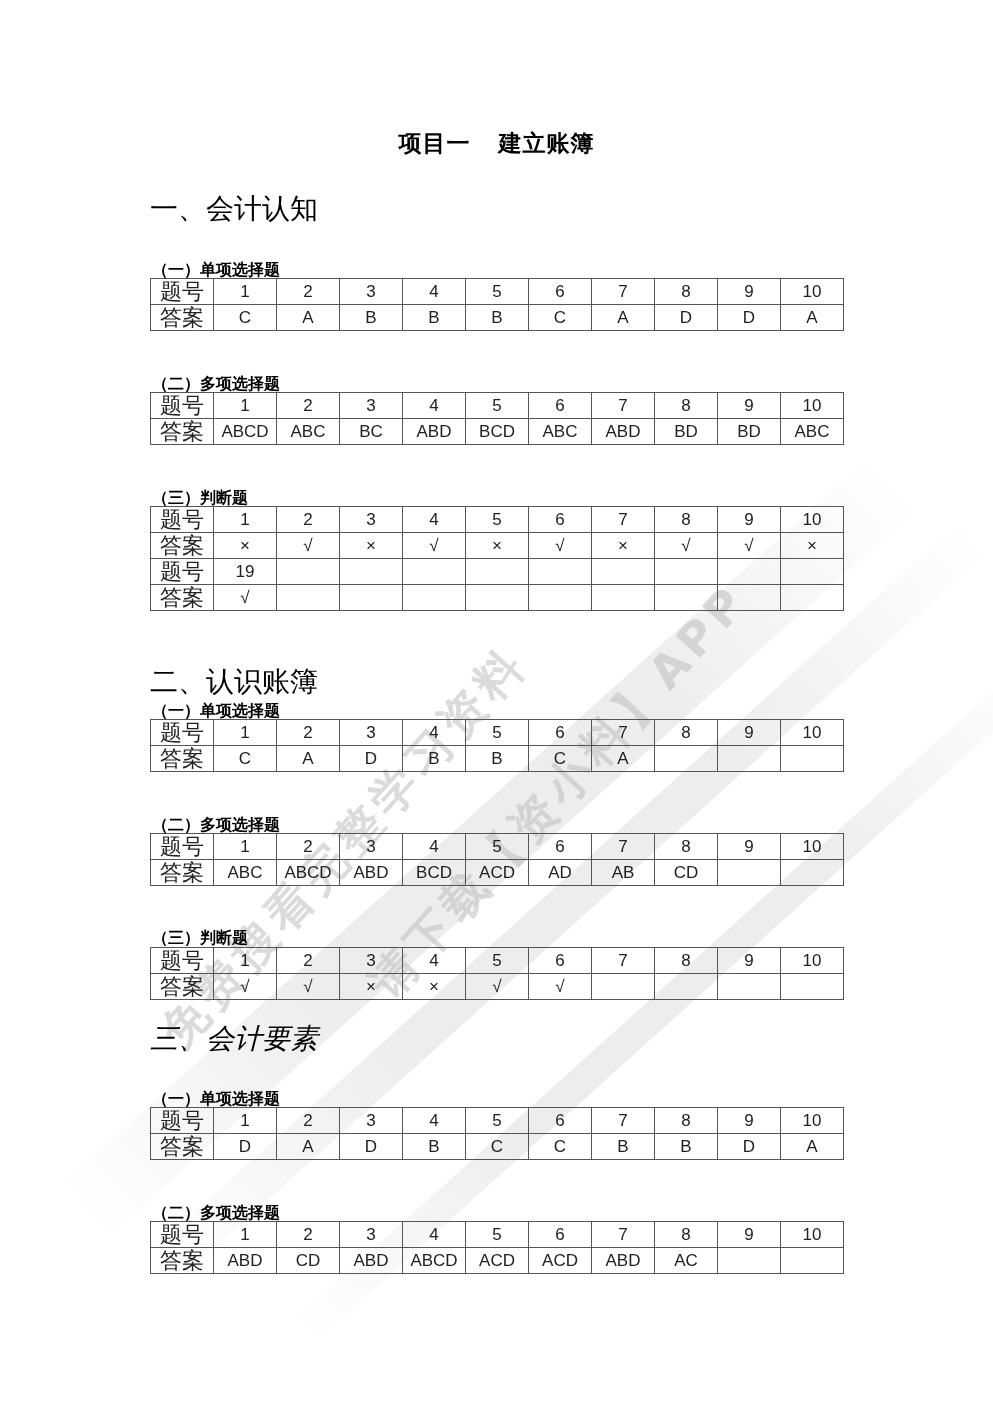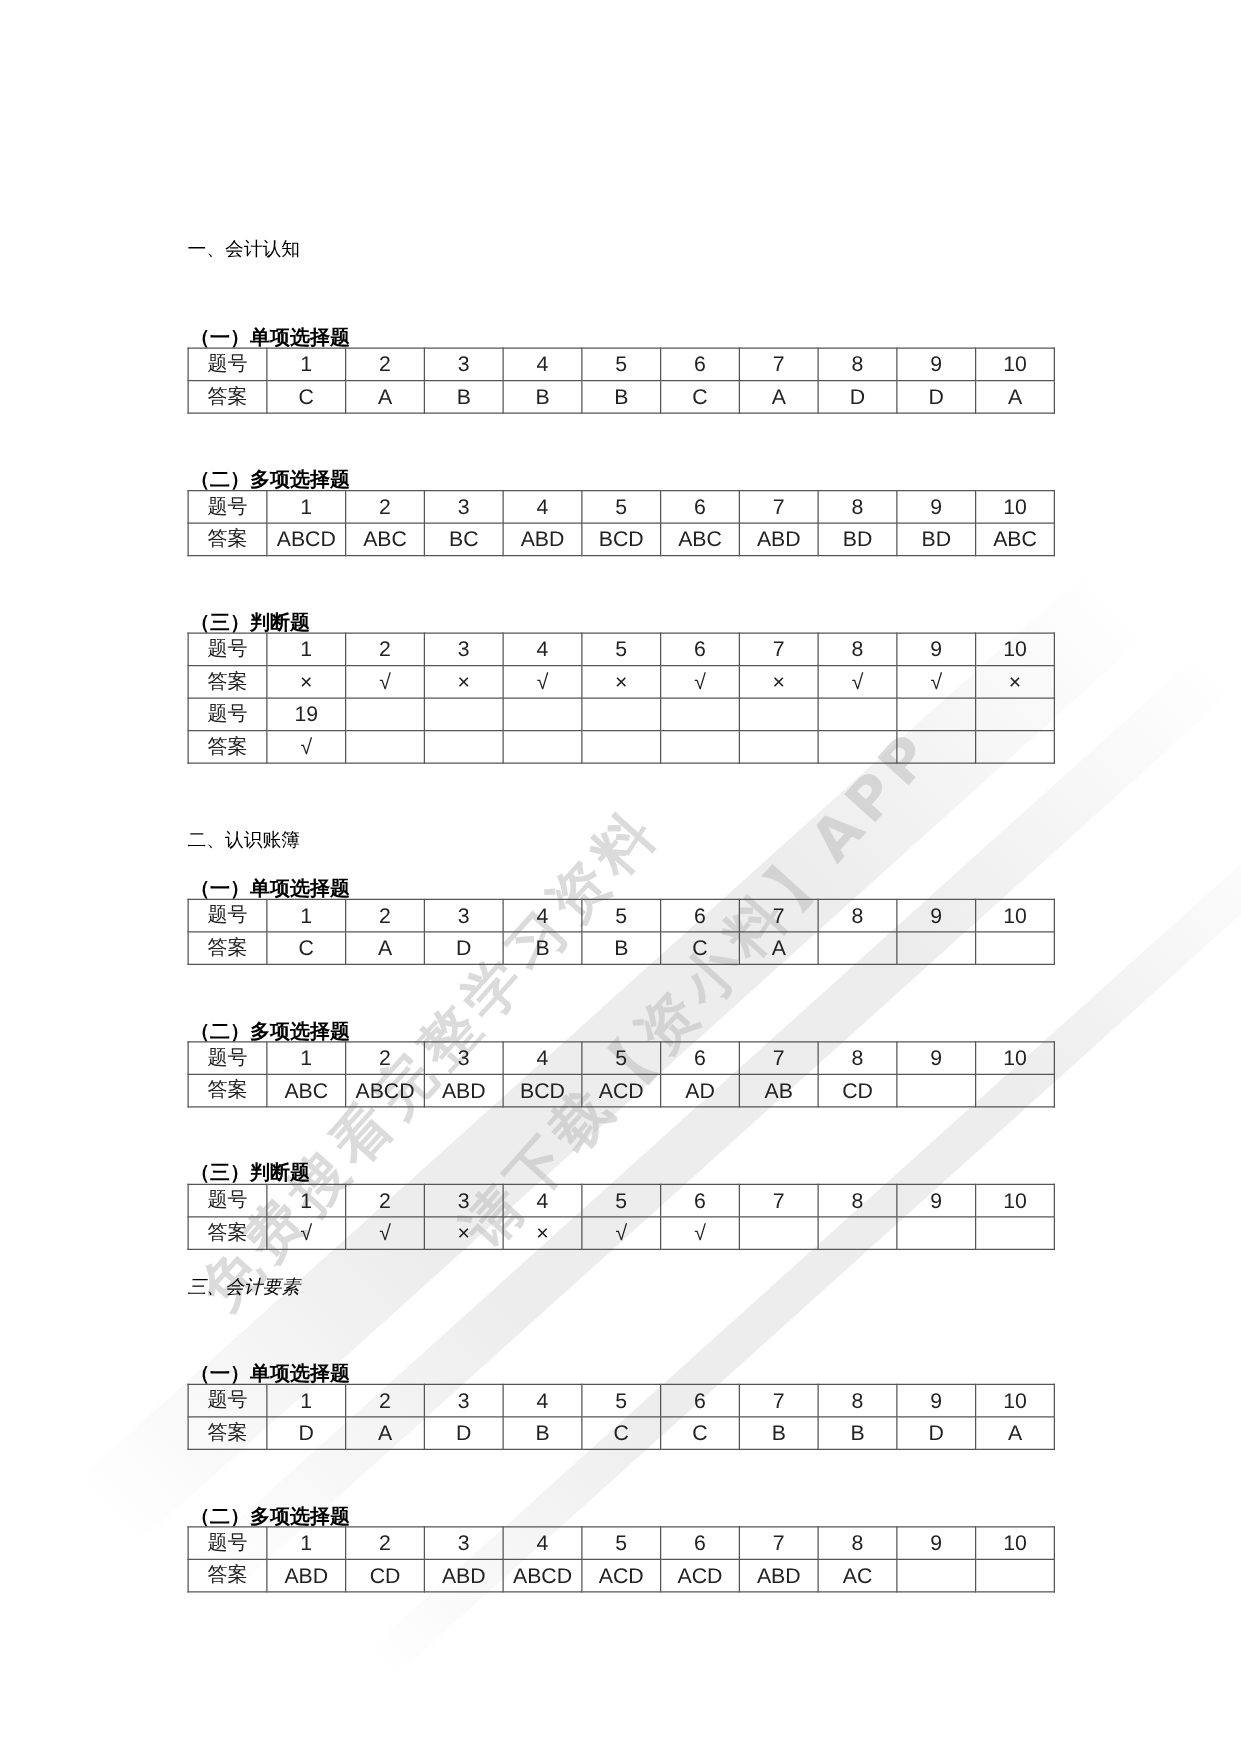--- a/index.html
+++ b/index.html
@@ -6,41 +6,44 @@
   body { width: 993px; height: 1404px; position: relative; overflow: hidden;
          font-family: "DejaVu Sans", "Liberation Sans", sans-serif; color: #000; }
   .page { position: absolute; left: 0; top: 0; width: 993px; height: 1404px; }
   .watermark { position: absolute; left: 0; top: 0; width: 993px; height: 1404px; pointer-events: none; overflow: hidden; }
   .wm-band { position: absolute; background: linear-gradient(90deg, rgba(225,225,225,0) 0%, rgba(222,222,222,0.55) 30%, rgba(222,222,222,0.55) 70%, rgba(225,225,225,0) 100%);
              transform-origin: left center; }
   .wm-text { position: absolute; color: rgba(190,190,190,0.55); font-size: 46px; font-weight: bold; white-space: nowrap;
              transform-origin: left center; transform: rotate(-48deg); letter-spacing: 6px; }
   .doc-title { position: absolute; left: 0; width: 993px; top: 128px; text-align: center; font-size: 23px; font-weight: bold; letter-spacing: 1px; }
   .doc-title .gap { display: inline-block; width: 28px; }
-  .sec-h { position: absolute; left: 150px; font-size: 15px; font-weight: normal; }
+  .sec-h { position: absolute; left: 150px; font-size: 28px; font-weight: normal; }
   .sub-h { position: absolute; left: 152px; font-size: 16px; font-weight: bold; font-family: Liberation Sans, sans-serif; margin-top: 20px; }
   table.ans { position: absolute; left: 150px; border-collapse: collapse; table-layout: fixed; width: 693px; }
   table.ans td { border: 1px solid #555; height: 25px; padding: 0; text-align: center; font-size: 17px;
                  font-family: "Liberation Sans", "DejaVu Sans", sans-serif; color: #222; line-height: 25px; overflow: hidden; white-space: nowrap; }
-  table.ans td.lbl { font-size: 16px; }
+  table.ans td.lbl { font-size: 22px; }
   table.ans col { width: 63px; }
 </style>
 </head>
 <body>
 
 <div class="page">
 
   <div class="watermark">
     <div class="wm-band" style="left:80px; top:1180px; width:1100px; height:70px; transform:rotate(-42deg);"></div>
     <div class="wm-band" style="left:160px; top:1250px; width:1100px; height:40px; transform:rotate(-42deg);"></div>
     <div class="wm-band" style="left:300px; top:1320px; width:1000px; height:30px; transform:rotate(-42deg);"></div>
     <div class="wm-text" style="left:170px; top:1010px;">免费搜看完整学习资料</div>
     <div class="wm-text" style="left:380px; top:960px;">请下载【资小料】APP</div>
   </div>
 
+  <div class="doc-title">
+    <span>项目一</span><span class="gap"></span><span>建立账簿</span>
+  </div>
 
   <div class="sec-h" style="top:190px;">一、会计认知</div>
 
   <div class="sub-h" style="top:240px;">（一）单项选择题</div>
   <table class="ans" style="top:278px;">
       <colgroup>
         <col>
         <col>
         <col>
         <col>

